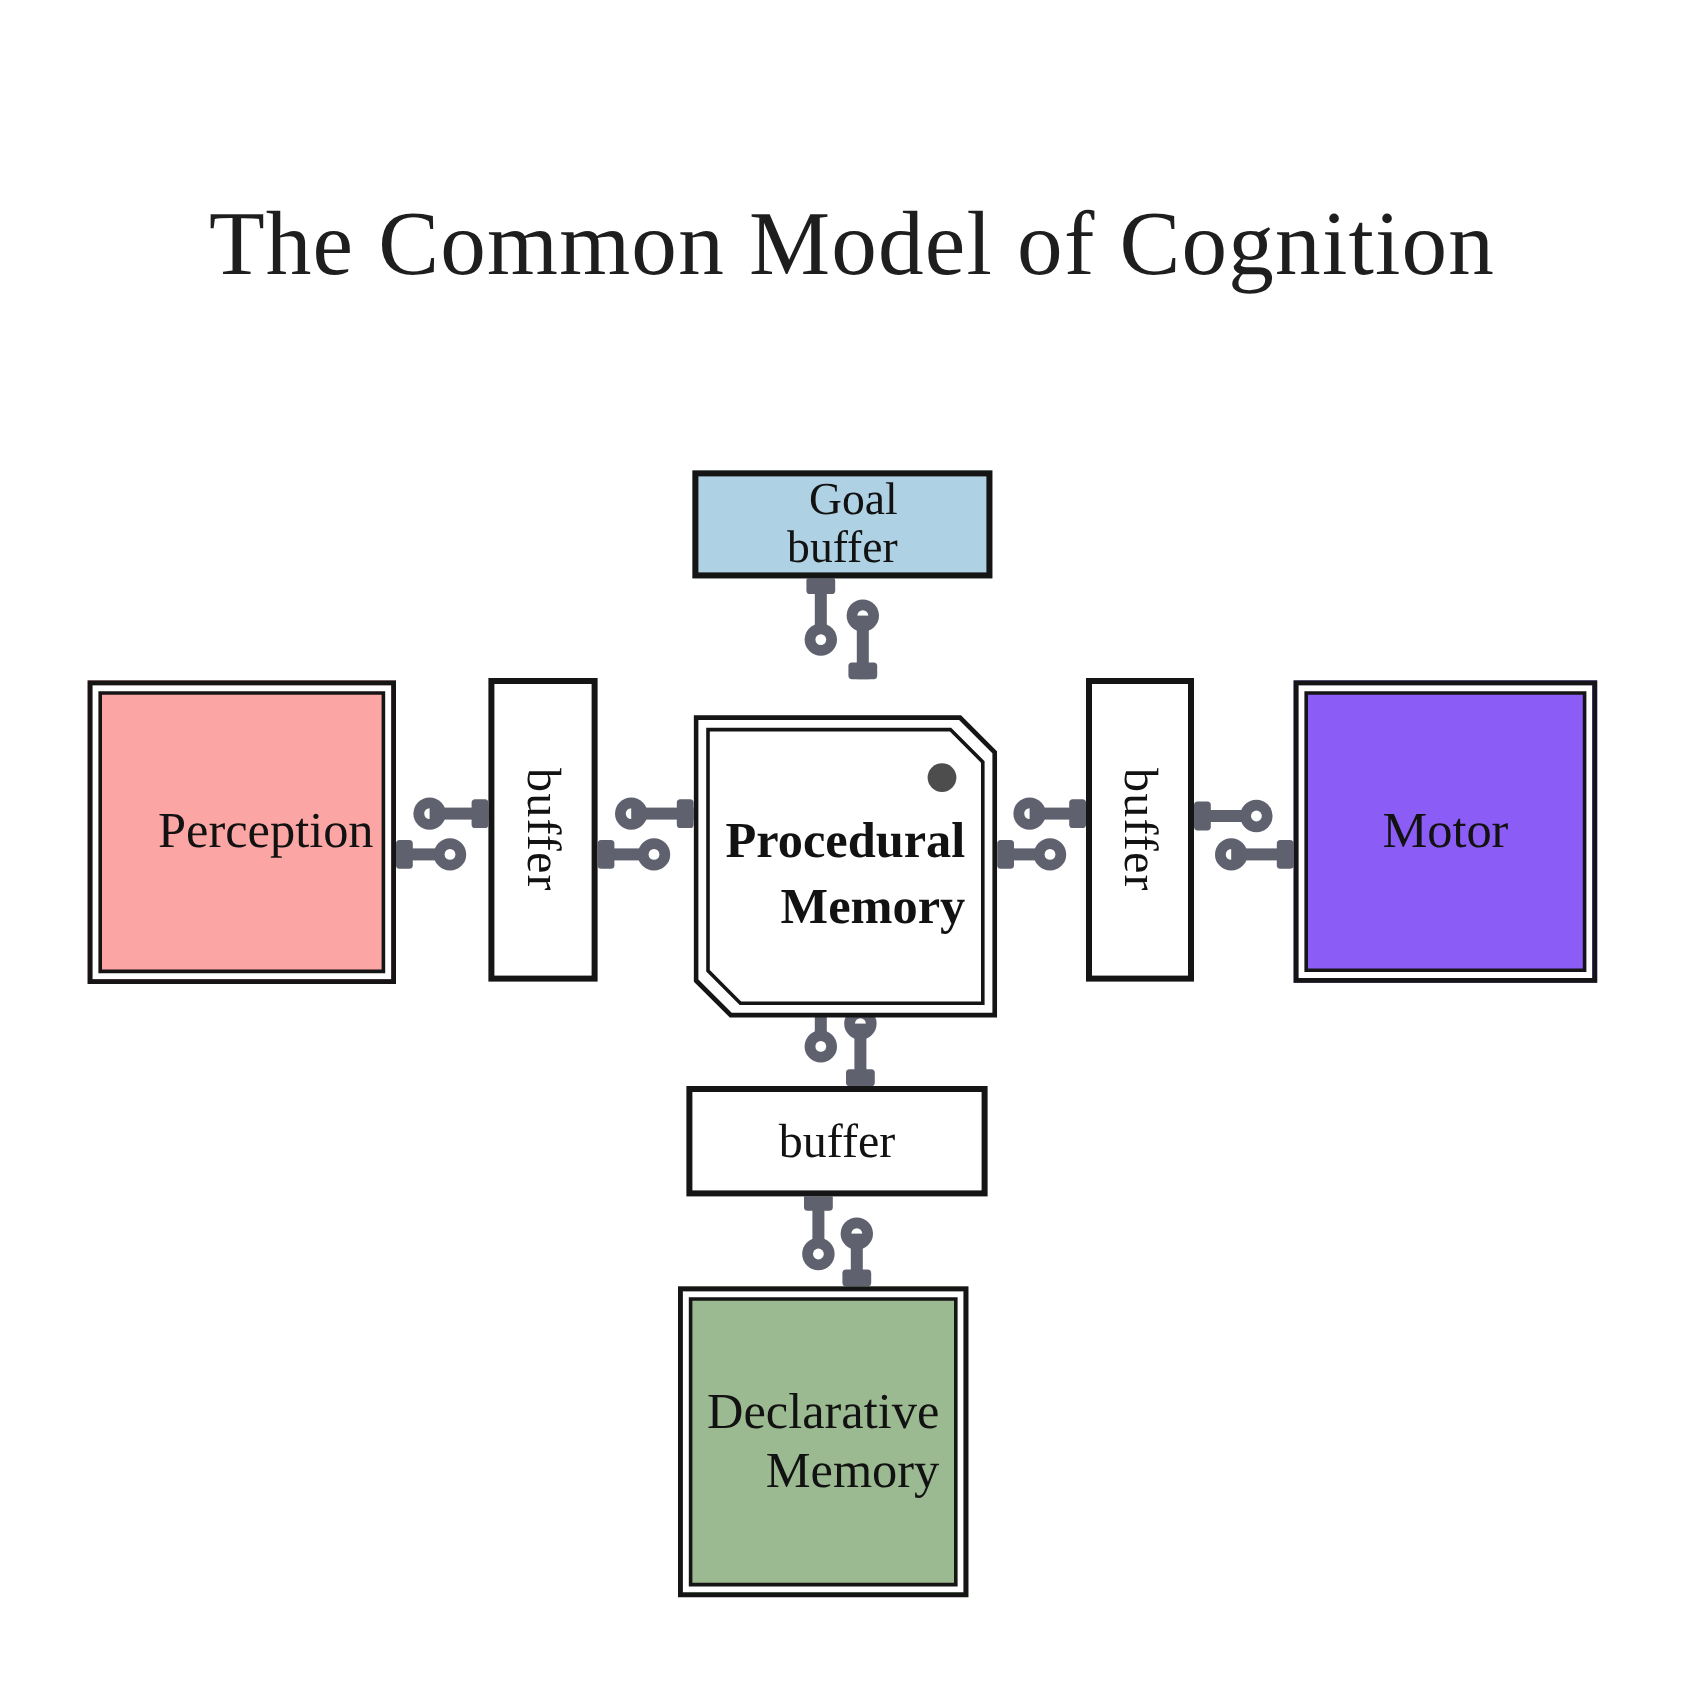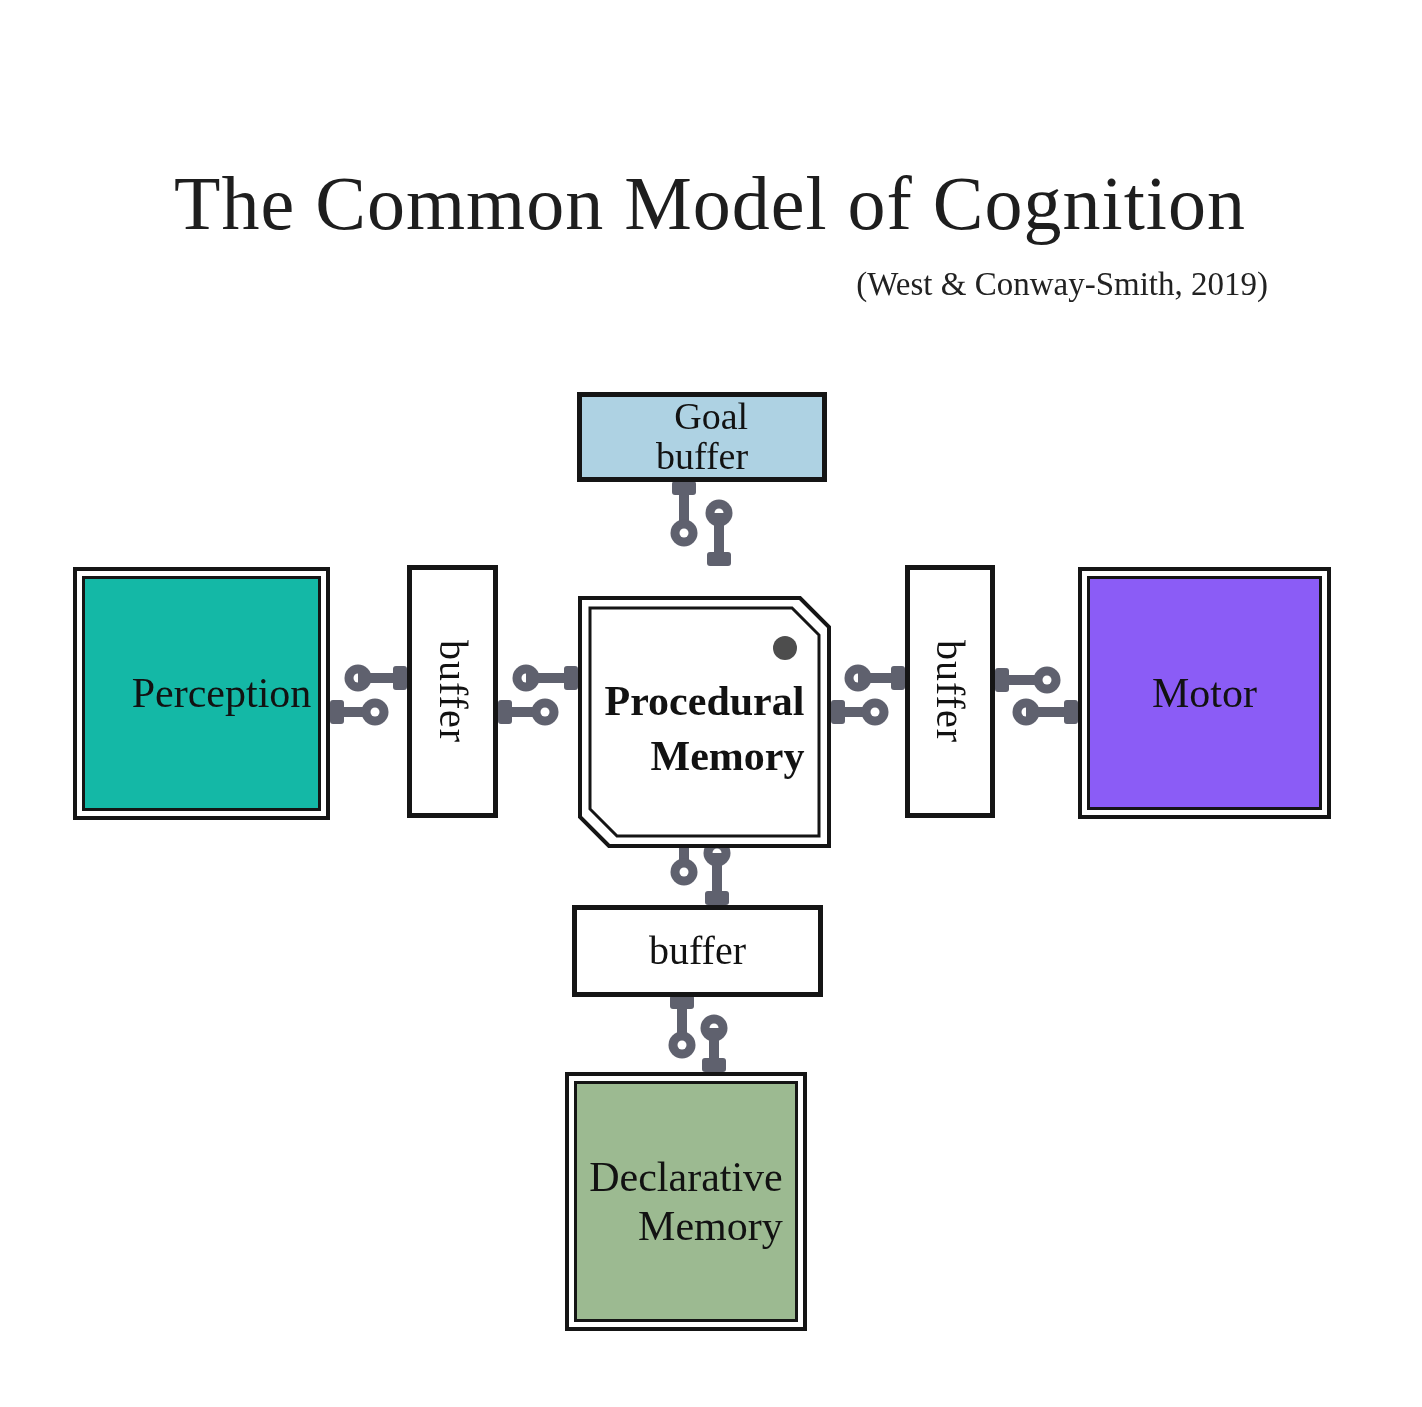--- a/index.html
+++ b/index.html
@@ -75,21 +75,20 @@
     color: var(--connector);
     pointer-events: none;
   }
 </style>
 </head>
 <body>
 
 <div class="canvas">
 
   <h1 class="title">The Common Model of Cognition</h1>
-  <div class="subtitle">(West &amp; Conway-Smith, 2019)</div>
 
   <svg class="pins" viewBox="0 0 1422 1407" xmlns="http://www.w3.org/2000/svg">
 
     <g fill="currentColor">
       <rect x="672" y="481" width="24" height="14" rx="3"></rect>
       <rect x="679" y="482" width="10" height="51"></rect>
       <circle cx="684" cy="533" r="13.5"></circle>
         <circle cx="684" cy="533" r="4.5" fill="#fff"></circle>
       <circle cx="719" cy="513" r="13.5"></circle>
         <circle cx="719" cy="513" r="4.5" fill="#fff"></circle>
@@ -162,21 +161,21 @@
       <rect x="709" y="1028" width="10" height="44"></rect>
       <rect x="702" y="1058" width="24" height="14" rx="3"></rect>
     </g>
   </svg>
 
   <div class="node single goal-buffer" style="background-color: rgb(174, 210, 227);">
     <div class="label">Goal
 buffer</div>
   </div>
 
-  <div class="node double perception" style="background-color: #14b8a6; padding-left: 40px;">
+  <div class="node double perception" style="background-color: #fca5a5; padding-left: 40px;">
     <div class="label big-label">Perception</div>
   </div>
 
   <div class="node single buffer-vertical buffer-left" style="background-color: rgb(255, 255, 255);">
     <div class="label">buffer</div>
   </div>
 
   <div class="node procedural">
     <svg viewBox="0 0 253 252" xmlns="http://www.w3.org/2000/svg">
       <polygon points="2,2 222,2 251,31 251,250 31,250 2,221" stroke="var(--border)" stroke-width="4" stroke-linejoin="miter" fill="#ffffff"></polygon>

